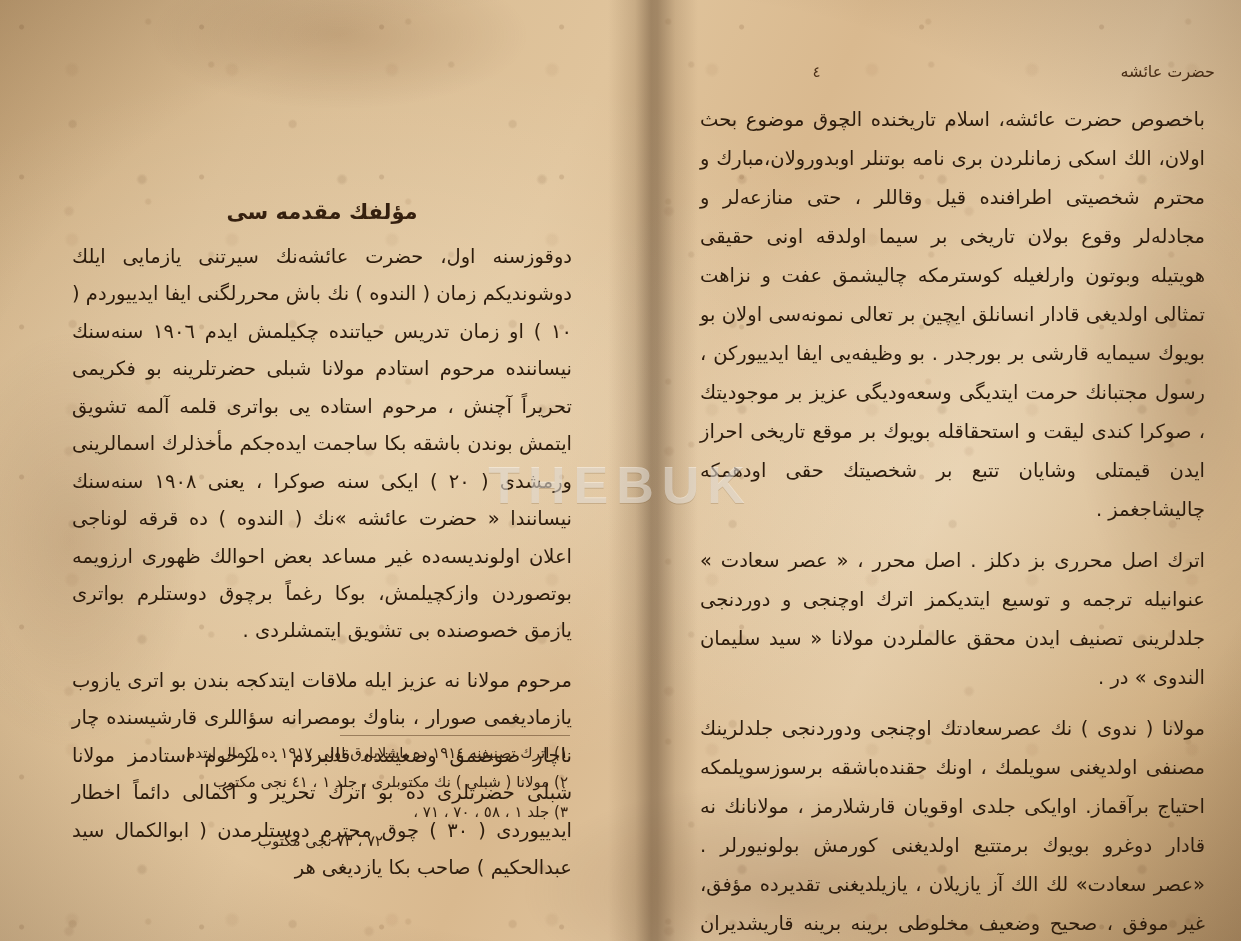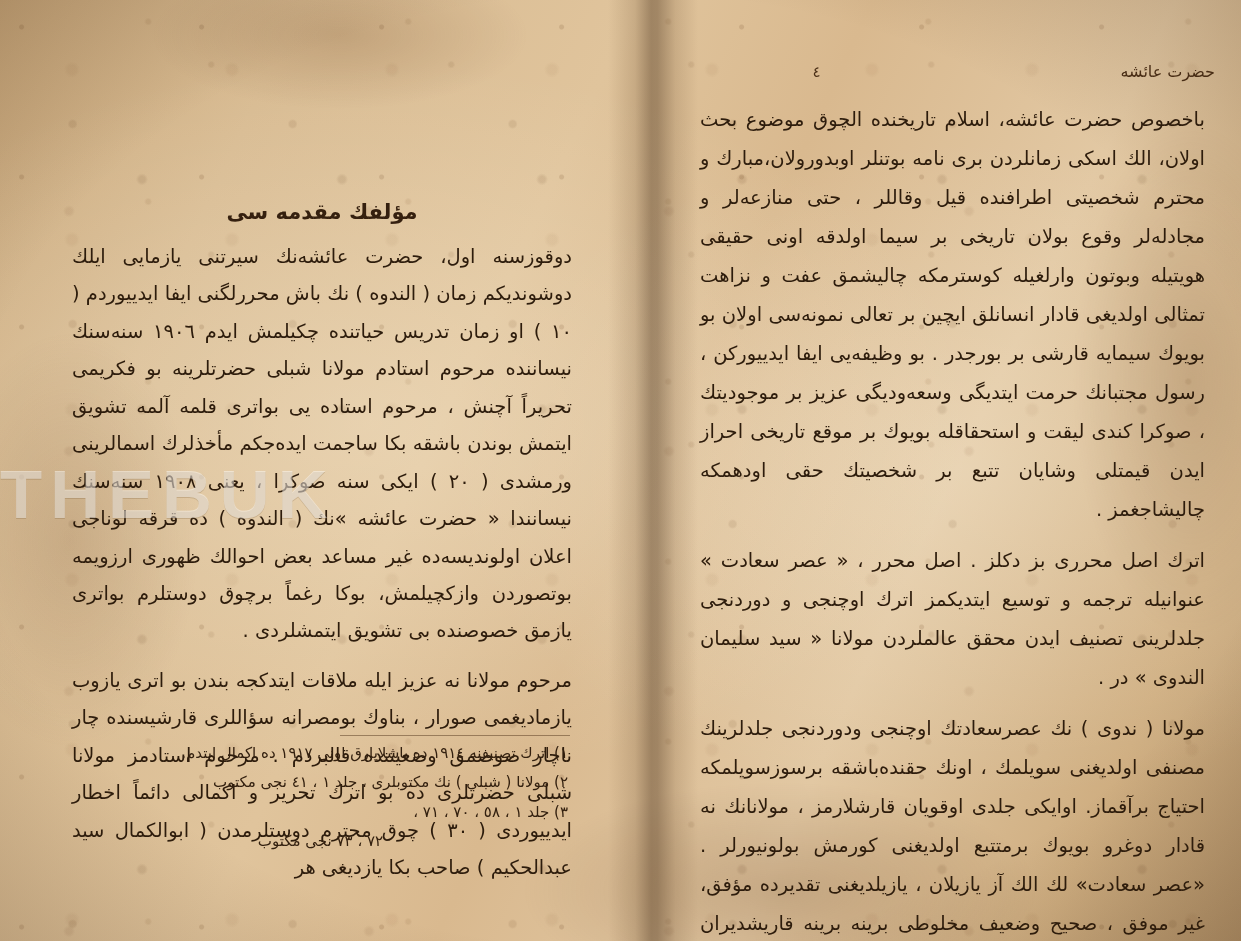--- a/index.html
+++ b/index.html
@@ -150,23 +150,23 @@
   }
   .footnotes .fn { margin: 0; }
   .footnotes .fn.indent { text-align: center; }
 
   
   .watermark {
     position: absolute;
     top: 455px;
     left: 0;
     width: 1241px;
-    text-align: left;
+    text-align: center;
     font-family: "Liberation Sans", sans-serif;
-    font-size: 69px;
+    font-size: 52px;
     font-weight: bold;
     letter-spacing: 8px;
     color: rgba(255,255,255,0.46);
     text-shadow: 0 1px 0 rgba(120,90,55,0.25);
     pointer-events: none;
     user-select: none;
   }
 
   
   .stain {

